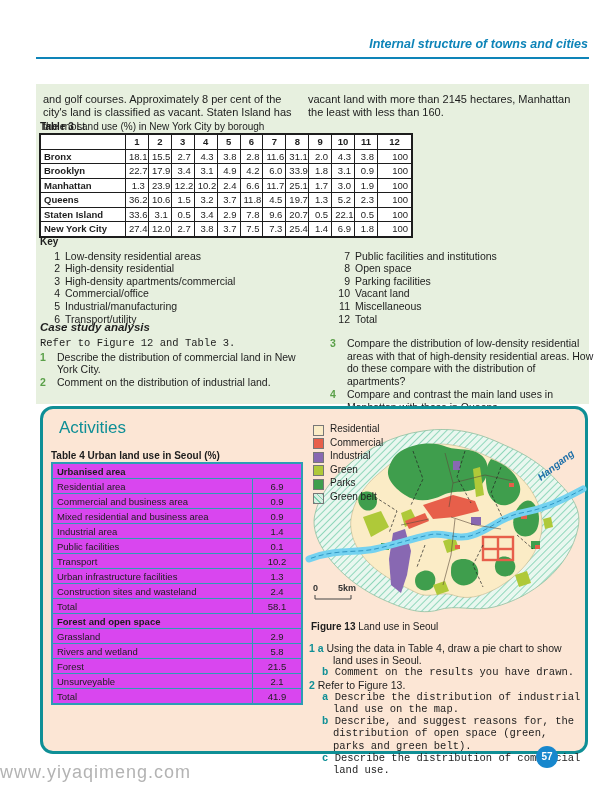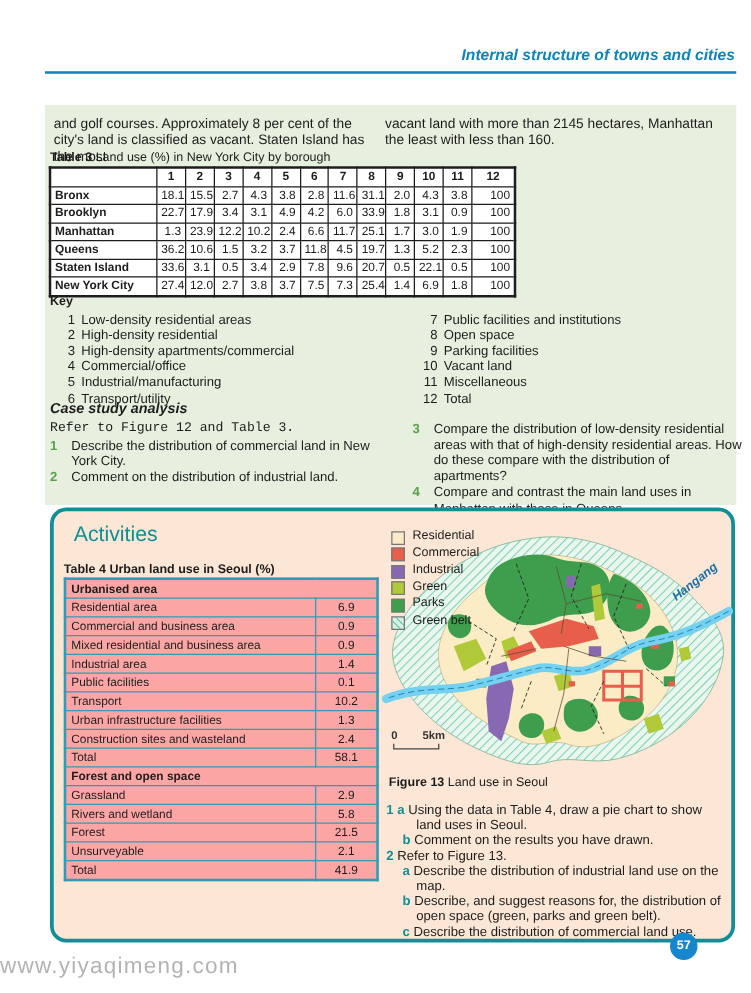--- a/index.html
+++ b/index.html
@@ -52,34 +52,34 @@
   .case-col-left{position:absolute;left:0;top:0;width:258px;}
   .case-col-right{position:absolute;left:290px;top:0;width:266px;}
   .cs-intro{margin-bottom:1px;font-family:Liberation Mono, monospace;}
   .cs-q{display:flex;}
   .cs-num{width:12px;flex:none;font-weight:bold;color:var(--qgreen);margin-right:5px;}
   .cs-text{flex:1;}
   
   .activities-box{position:absolute;top:406px;left:40px;width:542px;height:342px;background:var(--pink);border:3px solid var(--teal);border-radius:13px;}
   .act-title{position:absolute;top:9px;left:16px;font-size:17px;font-weight:normal;color:var(--teal);}
   .t4caption{position:absolute;top:41px;left:8px;font-size:10px;font-weight:bold;}
-  #table4{position:absolute;top:53px;left:8px;border-collapse:collapse;width:252px;font-size:9.5px;border:2px solid var(--t4border);background:#fca5a5;}
+  #table4{position:absolute;top:53px;left:8px;border-collapse:collapse;width:252px;font-size:9.5px;border:2px solid var(--t4border);background:#d946ef;}
   #table4 td{border:1px solid var(--t4border);padding:1.5px 4px;height:10.2px;white-space:nowrap;overflow:hidden;}
   #table4 .t4-sechead{font-weight:bold;}
   #table4 .t4-value{width:40px;text-align:center;}
   
   .map-svg{position:absolute;top:14px;left:262px;width:282px;height:192px;}
   .map-legend{position:absolute;top:13px;left:270px;font-size:10px;line-height:13.6px;}
   .legend-item{display:flex;align-items:flex-end;}
   .swatch{width:9px;height:9px;border:1px solid #777;margin-right:6px;flex:none;}
   .swatch.hatch{background-image:repeating-linear-gradient(45deg,#79cfae 0 1px,transparent 1px 4px);}
   .fig-caption{position:absolute;top:212px;left:268px;font-size:10px;}
   .activities-questions{position:absolute;top:233px;left:266px;width:272px;font-size:10.5px;line-height:12.2px;}
   .aq{padding-left:24px;text-indent:-24px;}
-  .aq.lvl1{text-indent:-11px;}
+  .aq.lvl1{text-indent:-11px;font-family:Liberation Mono, monospace;}
   .aq-m{font-weight:bold;color:var(--teal);}
   
   .m-belt{fill:url(#hatch);stroke:#8fbf9f;stroke-width:0.8;}
   .m-res{fill:var(--map-residential);stroke:#b9a77a;stroke-width:0.5;}
   .m-park{fill:var(--map-parks);}
   .m-grn{fill:var(--map-green);}
   .m-com{fill:var(--map-commercial);}
   .m-ind{fill:var(--map-industrial);}
   .m-river{fill:none;stroke:var(--map-river);stroke-width:7;stroke-linecap:round;}
   .m-riverline{fill:none;stroke:#1f86b8;stroke-width:0.8;stroke-dasharray:5,3;}

